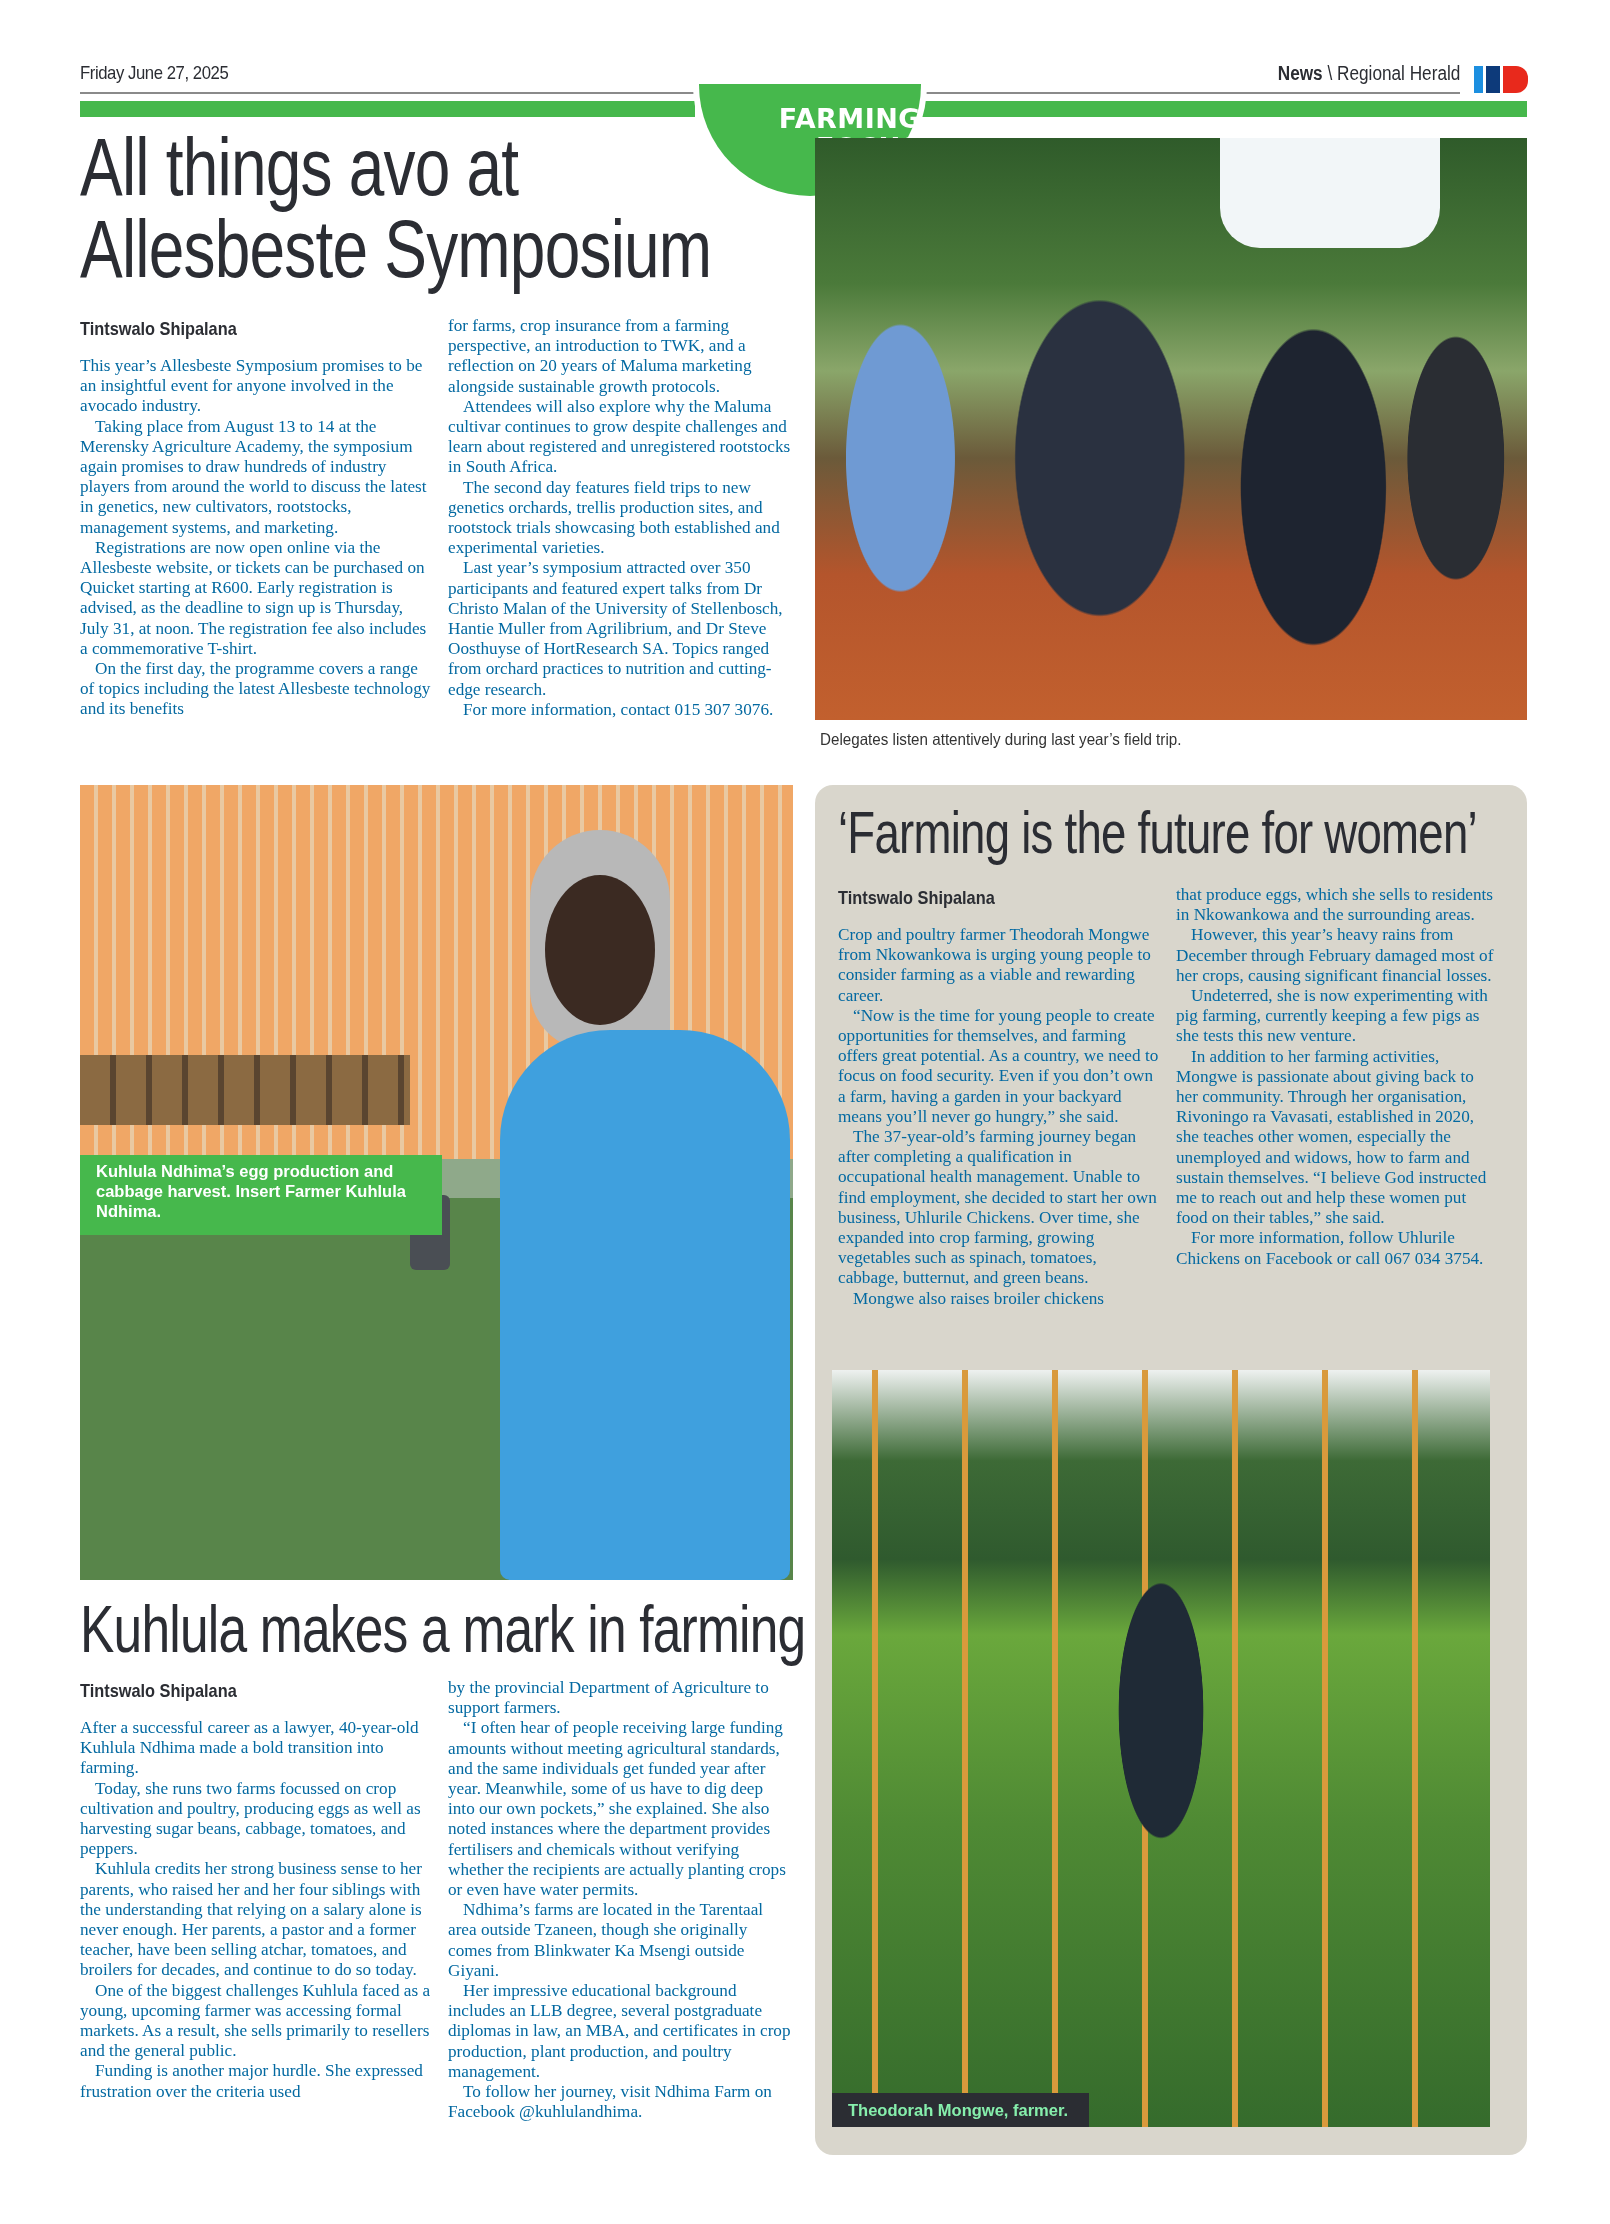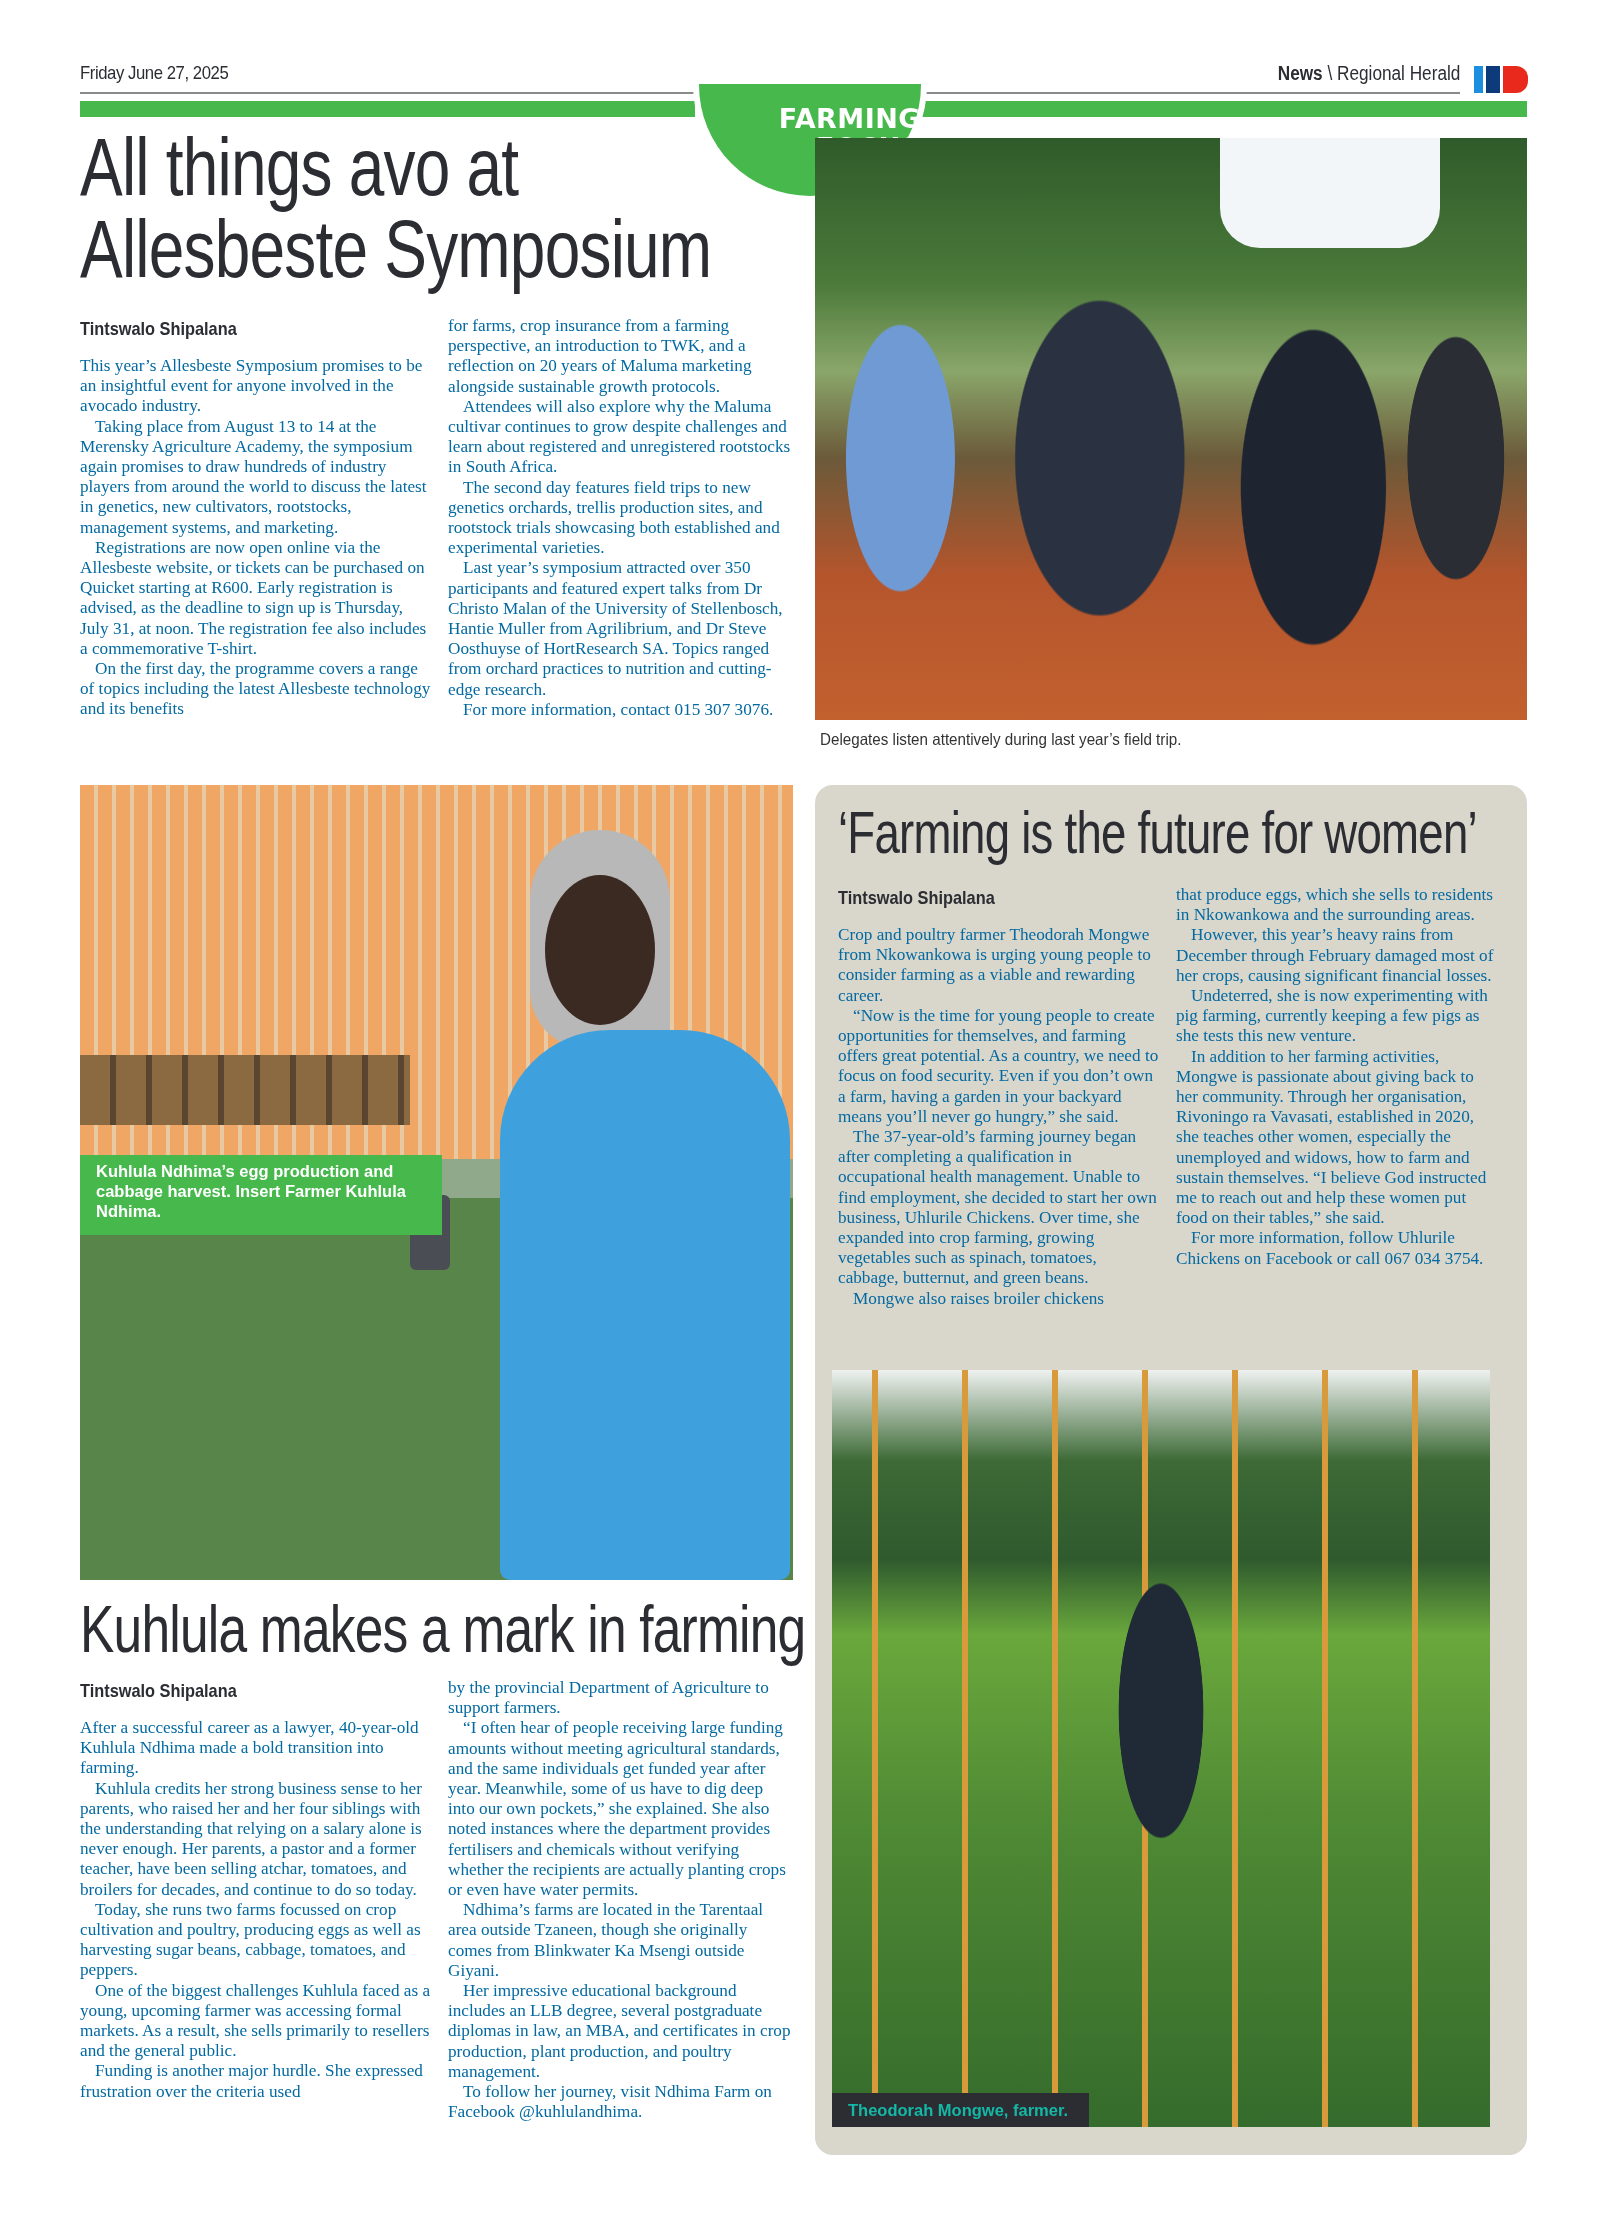--- a/index.html
+++ b/index.html
@@ -64,21 +64,21 @@
 
   .green-caption { left: 80px; top: 1155px; width: 362px; height: 80px; background: #46b84c; padding: 6px 16px; font-family: "Liberation Sans", sans-serif; font-weight: 700; color: #ffffff; font-size: 16.5px; line-height: 20px; }
 
   
   .sidebar-box { left: 815px; top: 785px; width: 712px; height: 1370px; background: #d9d6cc; border-radius: 18px; }
   .photo-mongwe { left: 832px; top: 1370px; width: 658px; height: 757px;
     background:
       radial-gradient(ellipse 70px 210px at 50% 45%, #1f2a36 0 60%, transparent 61%),
       repeating-linear-gradient(90deg, transparent 0 40px, #d99a3c 40px 46px, transparent 46px 90px),
       linear-gradient(180deg, #eef1f0 0%, #3d6a36 12%, #2f5a2e 25%, #6aa83c 35%, #4f8a34 60%, #356b2c 100%); }
-  .dark-caption { left: 832px; top: 2093px; width: 257px; height: 34px; background: #2b2d33; color: #14b8a6; font-family: "Liberation Sans", sans-serif; font-weight: 700; font-size: 16.5px; line-height: 34px; padding-left: 16px; white-space: nowrap; }
+  .dark-caption { left: 832px; top: 2093px; width: 257px; height: 34px; background: #2b2d33; color: #86efac; font-family: "Liberation Sans", sans-serif; font-weight: 700; font-size: 16.5px; line-height: 34px; padding-left: 16px; white-space: nowrap; }
 </style>
 </head>
 <body>
 
 <div class="abs dateline">Friday June 27, 2025</div>
 <div class="abs section-label"><b>News</b><span> \ </span><span>Regional Herald</span></div>
 <div class="abs brand-logo">
     <div class="b1"></div>
     <div class="b2"></div>
     <div class="b3"></div>
@@ -123,22 +123,22 @@
   </div>
   <div class="mug"></div>
 </div>
 <div class="abs green-caption">Kuhlula Ndhima’s egg production and cabbage harvest. Insert Farmer Kuhlula Ndhima.</div>
 
 <div class="abs headline h2">Kuhlula makes a mark in farming</div>
 <div class="abs byline" style="left:80px; top:1680px;">Tintswalo Shipalana</div>
 <div class="abs col" style="left:80px; top:1718px; width:356px;">
   <p class="first">After a successful career as a lawyer, 40-year-old Kuhlula Ndhima made a bold transition into farming.</p>
 
+  <p>Today, she runs two farms focussed on crop cultivation and poultry, producing eggs as well as harvesting sugar beans, cabbage, tomatoes, and peppers.</p>
   <p>Kuhlula credits her strong business sense to her parents, who raised her and her four siblings with the understanding that relying on a salary alone is never enough. Her parents, a pastor and a former teacher, have been selling atchar, tomatoes, and broilers for decades, and continue to do so today.</p>
-  <p>Today, she runs two farms focussed on crop cultivation and poultry, producing eggs as well as harvesting sugar beans, cabbage, tomatoes, and peppers.</p>
   <p>One of the biggest challenges Kuhlula faced as a young, upcoming farmer was accessing formal markets. As a result, she sells primarily to resellers and the general public.</p>
   <p>Funding is another major hurdle. She expressed frustration over the criteria used</p>
 </div>
 <div class="abs col" style="left:448px; top:1678px; width:345px;">
   <p class="first">by the provincial Department of Agriculture to support farmers.</p>
   <p>“I often hear of people receiving large funding amounts without meeting agricultural standards, and the same individuals get funded year after year. Meanwhile, some of us have to dig deep into our own pockets,” she explained. She also noted instances where the department provides fertilisers and chemicals without verifying whether the recipients are actually planting crops or even have water permits.</p>
   <p>Ndhima’s farms are located in the Tarentaal area outside Tzaneen, though she originally comes from Blinkwater Ka Msengi outside Giyani.</p>
   <p>Her impressive educational background includes an LLB degree, several postgraduate diplomas in law, an MBA, and certificates in crop production, plant production, and poultry management.</p>
   <p>To follow her journey, visit Ndhima Farm on Facebook @kuhlulandhima.</p>
 </div>

